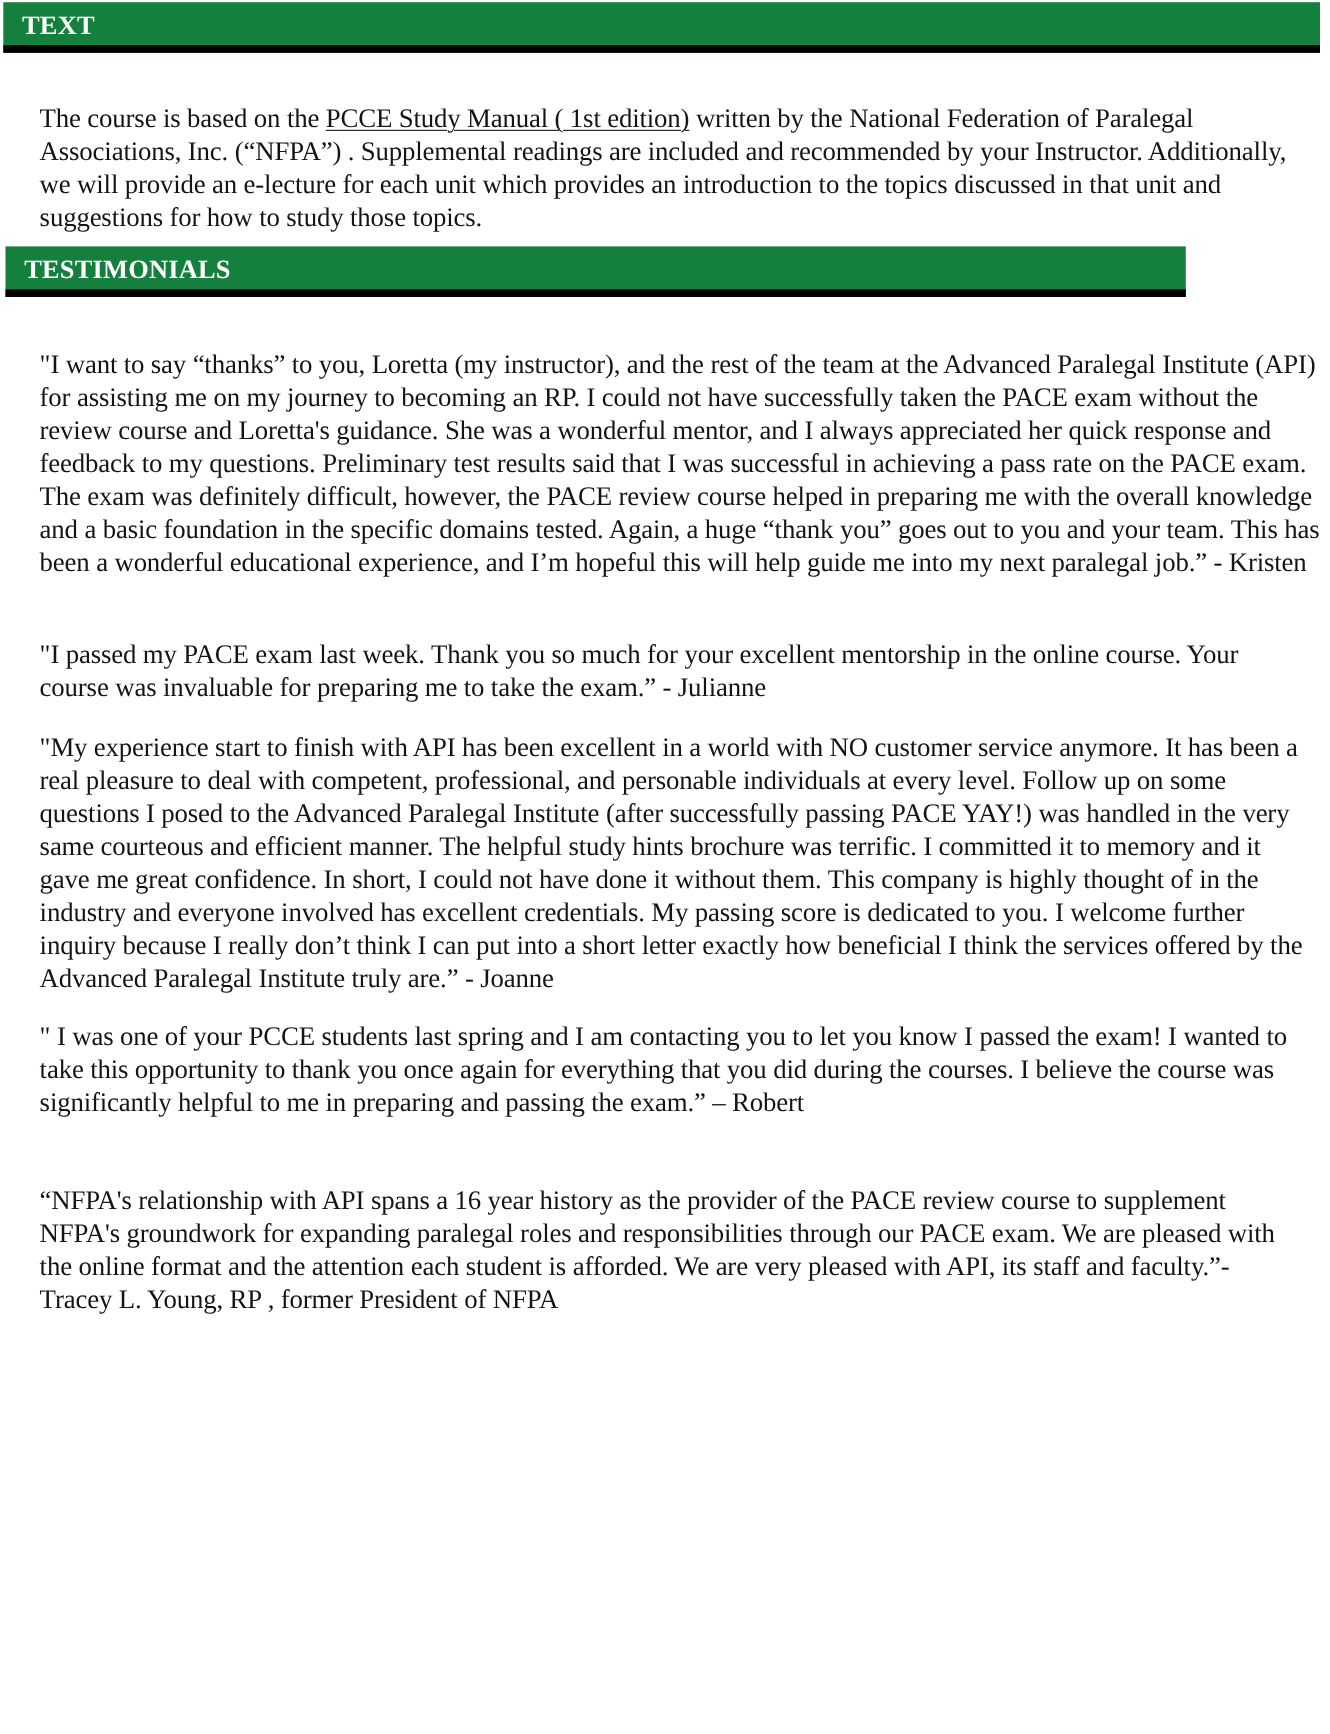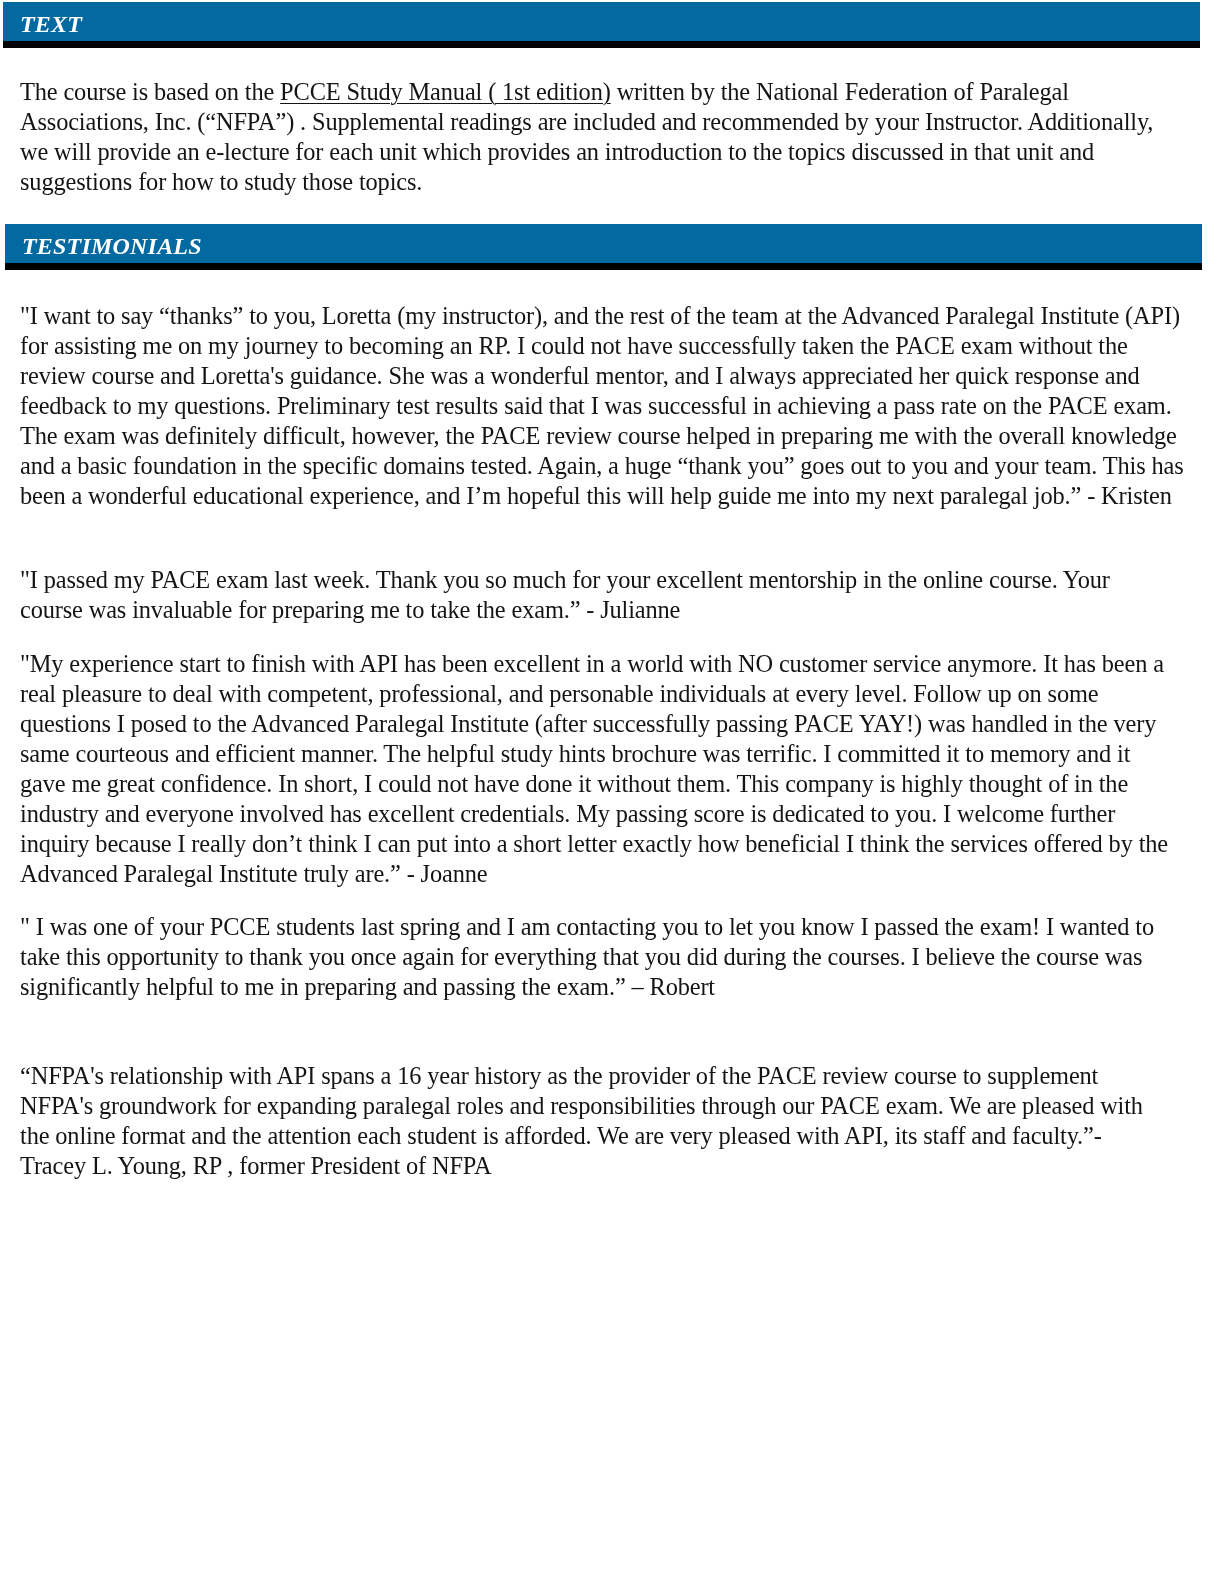--- a/index.html
+++ b/index.html
@@ -13,46 +13,45 @@
       position: relative;
       overflow: hidden;
       font-family: "Liberation Serif", "DejaVu Serif", serif;
       color: #111111;
     }
     .section-header {
       position: absolute;
       left: 3px;
       width: 1197px;
       height: 39px;
-      background: #0369a1;
+      background: #15803d;
       border-bottom: 7px solid #000000;
       box-sizing: content-box;
-      font-style: italic;
     }
     .section-header .title {
       position: absolute;
       left: 17px;
       top: 8px;
       font-family: "Liberation Serif", "DejaVu Serif", serif;
       font-weight: bold;
       font-size: 24px;
       line-height: 28px;
       color: #ffffff;
       letter-spacing: 0.2px;
     }
     #hdr-text { top: 2px; }
-    #hdr-testimonials { top: 224px; left: 5px; width: 1197px; }
+    #hdr-testimonials { top: 224px; left: 5px; width: 1073px; }
 
     .para {
       position: absolute;
       left: 20px;
       width: 1170px;
       font-size: 24.4px;
       line-height: 30px;
-      margin: 0;
+      margin: 16px;
       color: #141414;
       letter-spacing: -0.15px;
     }
     .para a {
       color: #141414;
       text-decoration: underline;
       text-decoration-thickness: 1px;
       text-underline-offset: 3px;
     }
     #p-course { top: 77px; width: 1140px; }

